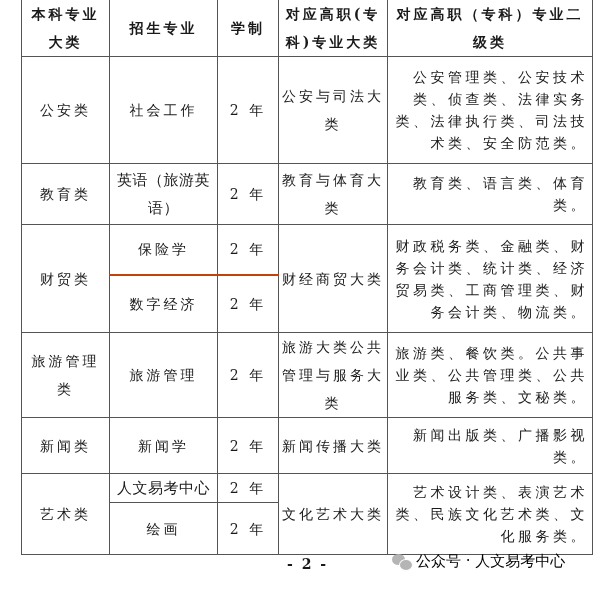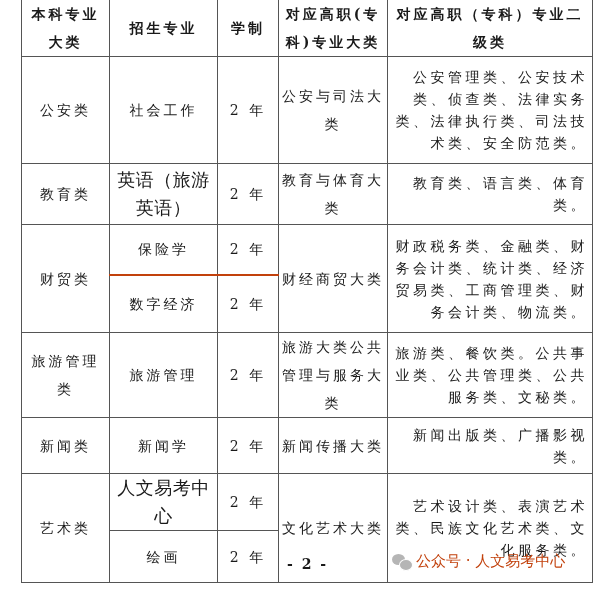--- a/index.html
+++ b/index.html
@@ -6,24 +6,24 @@
   body { width: 615px; height: 589px; position: relative; overflow: hidden;
          font-family: "DejaVu Serif", "Liberation Serif", serif; color: #1a1a1a; }
   .tbl { position: absolute; left: 21px; top: -1px; border-collapse: collapse;
          table-layout: fixed; }
   .tbl td { border: 1px solid #555; text-align: center; vertical-align: middle;
             font-size: 14px; line-height: 28px; letter-spacing: 3px; padding: 0 3px;
             white-space: normal; }
   .tbl td.dark-top { border-top: 2px solid #c2410c; }
   .tbl td.left { text-align: right; letter-spacing: 3.5px; padding: 0 4px 0 6px; line-height: 22px; }
   .tbl td.hdr { font-weight: bold; line-height: 28px; }
-  .tbl td.small { font-size: 18px; letter-spacing: 0.5px; }
+  .tbl td.small { font-size: 15px; letter-spacing: 0.5px; }
   .pagenum { position: absolute; left: 287px; top: 556px; font-size: 14px; font-weight: bold;
              font-family: "DejaVu Serif", serif; letter-spacing: 2px; }
-  .watermark { position: absolute; left: 392px; top: 552px; font-size: 15px; color: #c2410c;
+  .watermark { position: absolute; left: 392px; top: 552px; font-size: 15px; color: #000000;
                font-family: "DejaVu Sans", sans-serif; display: flex; align-items: center; gap: 4px; }
   .wm-icon { width: 20px; height: 16px; position: relative; }
   .wm-icon .b1 { position: absolute; left: 0; top: 0; width: 13px; height: 11px; background: #b5b5b5; border-radius: 50%; }
   .wm-icon .b2 { position: absolute; left: 7px; top: 5px; width: 12px; height: 10px; background: #b5b5b5; border-radius: 50%; border: 1px solid #fff; }
 </style>
 </head>
 <body>
 
 <table class="tbl">
   <colgroup>

